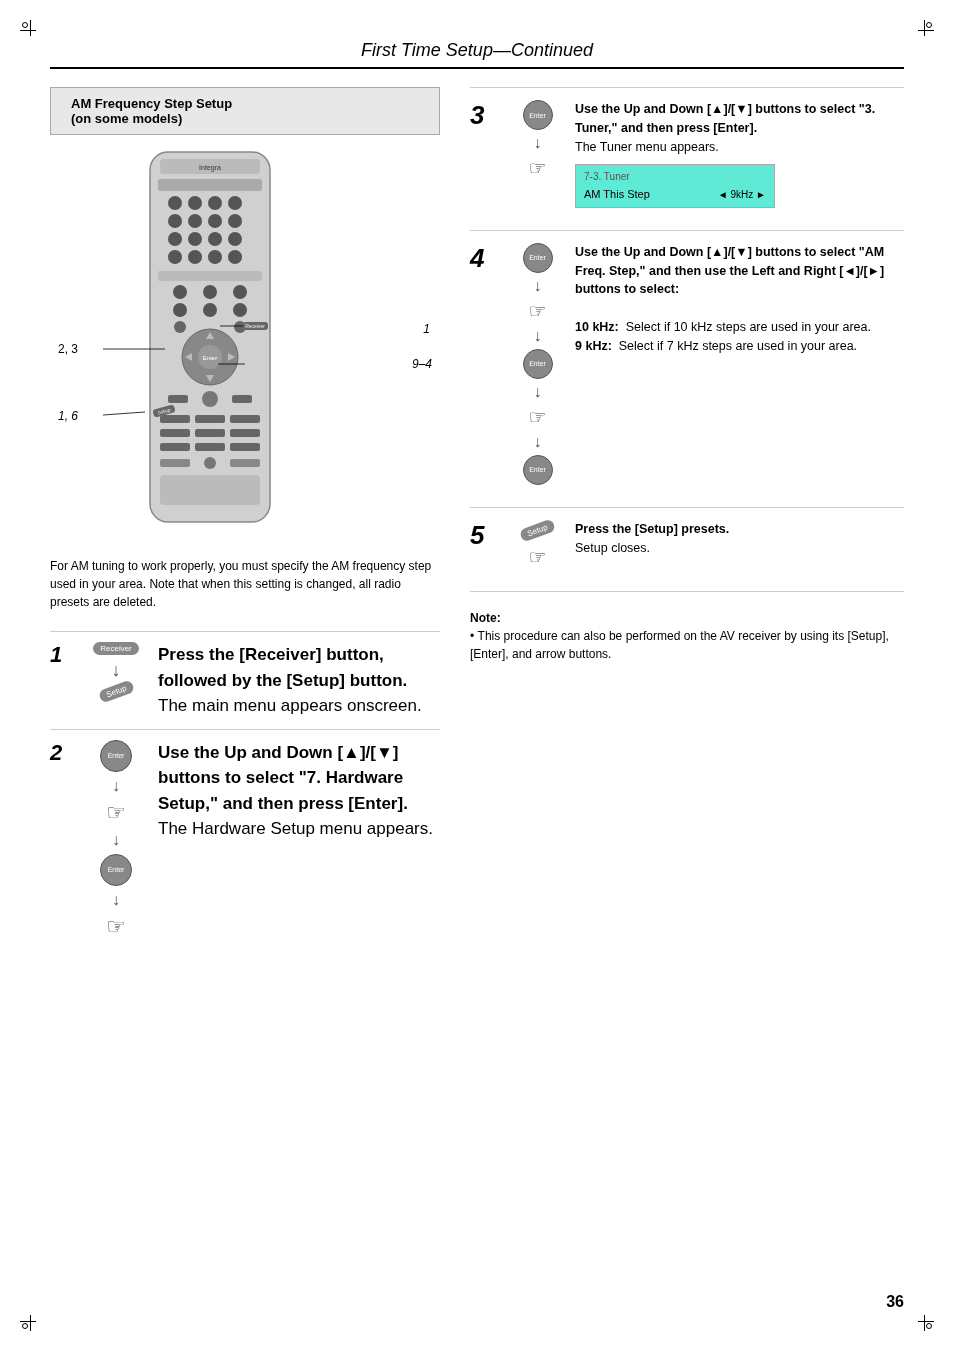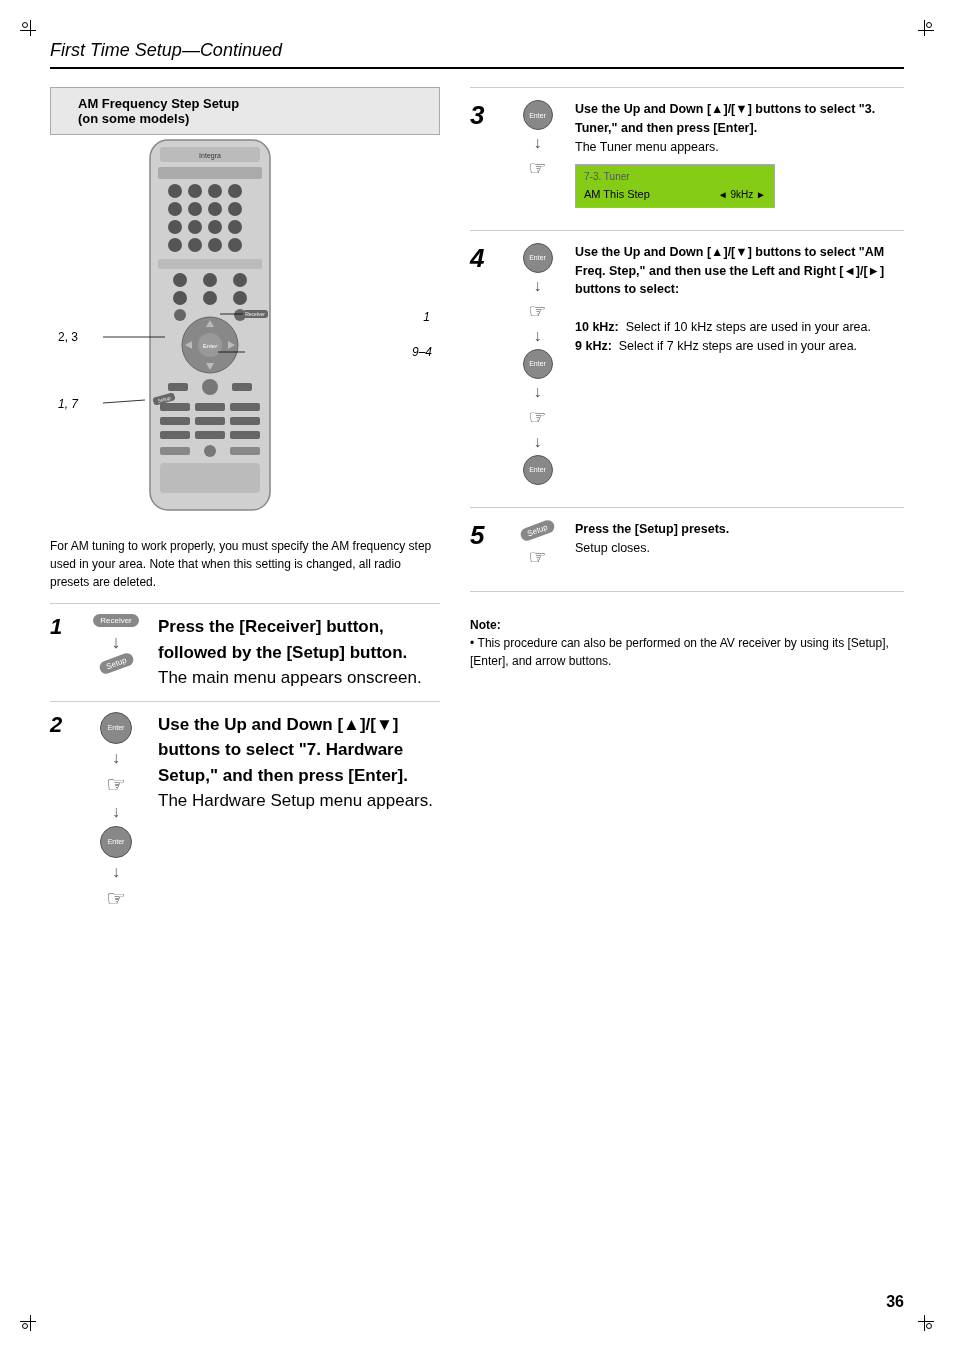--- a/index.html
+++ b/index.html
@@ -73,20 +73,21 @@
 
     
     .page-header {
       border-bottom: 2.5px solid #000;
       padding-bottom: 6px;
       margin-bottom: 18px;
     }
     .page-header h1 {
       font-size: 18px;
       font-weight: bold;
+      text-align: center;
     }
     .page-header h1 span {
       font-weight: normal;
       font-style: italic;
     }
 
     
     .two-col {
       display: flex;
       gap: 30px;
@@ -96,33 +97,33 @@
       flex-shrink: 0;
     }
     .right-col {
       flex: 1;
     }
 
     
     .am-freq-box {
       background: #e8e8e8;
       border: 1px solid #aaa;
-      padding: 8px 27px;
-      margin-bottom: 0;
+      padding: 8px 20px;
+      margin-bottom: 12px;
     }
     .am-freq-box h2 {
       font-size: 13px;
       font-weight: bold;
     }
 
     
     .desc-text {
       font-size: 12px;
       line-height: 1.5;
-      margin: 12px 0;
+      margin: 20px 0;
     }
 
     
     .step-section {
       border-top: 1px solid #ccc;
       padding: 10px 0;
       display: flex;
       align-items: flex-start;
       gap: 12px;
     }
@@ -189,21 +190,21 @@
       line-height: 1.5;
       flex: 1;
     }
 
     
     .tuner-menu-box {
       border: 1px solid #aaa;
       padding: 4px 8px;
       font-size: 11px;
       margin-top: 6px;
-      background: #84cc16;
+      background: #5eead4;
       width: 200px;
     }
     .tuner-menu-title {
       font-size: 10px;
       color: #555;
       margin-bottom: 2px;
     }
     .tuner-menu-row {
       display: flex;
       justify-content: space-between;
@@ -365,21 +366,21 @@
           <rect x="43" y="260" width="22" height="8" rx="3" fill="#666" transform="rotate(-15, 54, 264)"></rect>
           <text x="54" y="266" text-anchor="middle" font-size="5" fill="#eee" transform="rotate(-15, 54, 264)">Setup</text>
         </svg>
 
         <div style="position:absolute; right:10px; top:175px; font-size:12px; font-style:italic;">1</div>
 
         <div style="position:absolute; left:8px; top:195px; font-size:12px; ">2, 3</div>
 
         <div style="position:absolute; right:8px; top:210px; font-size:12px; font-style:italic;">9–4</div>
 
-        <div style="position:absolute; left:8px; top:262px; font-size:12px; font-style:italic;">1, 7</div>
+        <div style="position:absolute; left:8px; top:262px; font-size:12px; font-style:italic;">1, 6</div>
 
         <svg style="position:absolute;top:0;left:0;pointer-events:none;" width="280" height="390">
 
           <line x1="170" y1="179" x2="193" y2="179" stroke="#000" stroke-width="0.8"></line>
 
           <line x1="53" y1="202" x2="115" y2="202" stroke="#000" stroke-width="0.8"></line>
 
           <line x1="168" y1="217" x2="195" y2="217" stroke="#000" stroke-width="0.8"></line>
 
           <line x1="53" y1="268" x2="95" y2="265" stroke="#000" stroke-width="0.8"></line>
@@ -475,21 +476,21 @@
             <div style="background:#888;border-radius:10px;padding:2px 7px;font-size:8px;color:#fff;transform:rotate(-20deg);white-space:nowrap;margin-top:4px;">Setup</div>
             <div style="font-size:20px;color:#333;margin-top:4px;">☞</div>
           </div>
           <div class="right-step-text">
             <strong>Press the [Setup] presets.</strong><br>
             <span>Setup closes.</span>
           </div>
         </div>
       </div>
 
-      <div class="note-section" style="border-top:1px solid #ccc; padding-top:24px; margin-top:10px;">
+      <div class="note-section" style="border-top:1px solid #ccc; padding-top:17px; margin-top:10px;">
         <strong>Note:</strong><br>
         <span>•&nbsp;</span><span>This procedure can also be performed on the AV receiver by using its [Setup], [Enter], and arrow buttons.</span>
       </div>
 
     </div>
   </div>
 
   <div class="page-number">36</div>
 
 </div>

